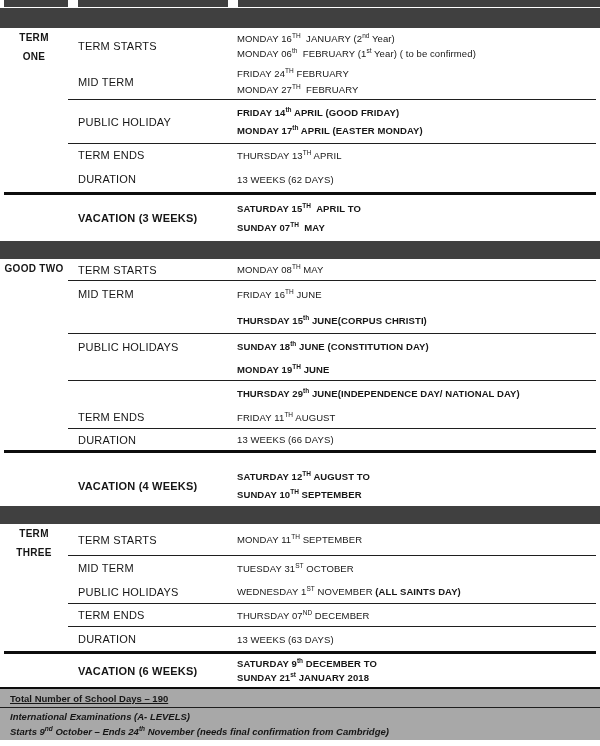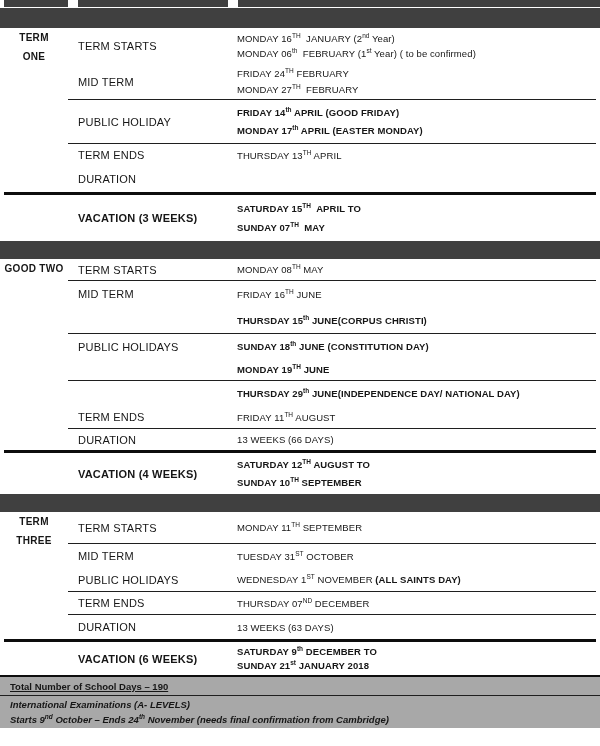--- a/index.html
+++ b/index.html
@@ -89,20 +89,23 @@
             </div>
           </div>
           <div class="row" style="height: 22px;">
             <div class="lbl">TERM ENDS</div>
             <div class="dates">
               <div class="date-line">THURSDAY 13<sup>TH</sup> APRIL</div>
             </div>
           </div>
           <div class="row" style="height: 26px;">
             <div class="lbl">DURATION</div>
+            <div class="dates">
+              <div class="date-line">13 WEEKS (62 DAYS)</div>
+            </div>
           </div>
         </div>
       </div>
       <div class="thick"></div>
       <div class="row vac" style="height: 46px;">
         <div class="vac-spacer"></div>
         <div class="lbl">VACATION (3 WEEKS)</div>
         <div class="dates">
           <div class="date-line">SATURDAY 15<sup>TH</sup>  APRIL TO</div>
           <div class="date-line">SUNDAY 07<sup>TH</sup>  MAY</div>
@@ -158,21 +161,21 @@
           </div>
           <div class="row" style="height: 21px;">
             <div class="lbl">DURATION</div>
             <div class="dates">
               <div class="date-line">13 WEEKS (66 DAYS)</div>
             </div>
           </div>
         </div>
       </div>
       <div class="thick"></div>
-      <div class="row vac" style="height: 41px;">
+      <div class="row vac" style="height: 41px; margin-top: 12px;">
         <div class="vac-spacer"></div>
         <div class="lbl">VACATION (4 WEEKS)</div>
         <div class="dates">
           <div class="date-line">SATURDAY 12<sup>TH</sup> AUGUST TO</div>
           <div class="date-line">SUNDAY 10<sup>TH</sup> SEPTEMBER</div>
         </div>
       </div>
       <div class="band"></div>
       <div class="section">
         <div class="term-col">

